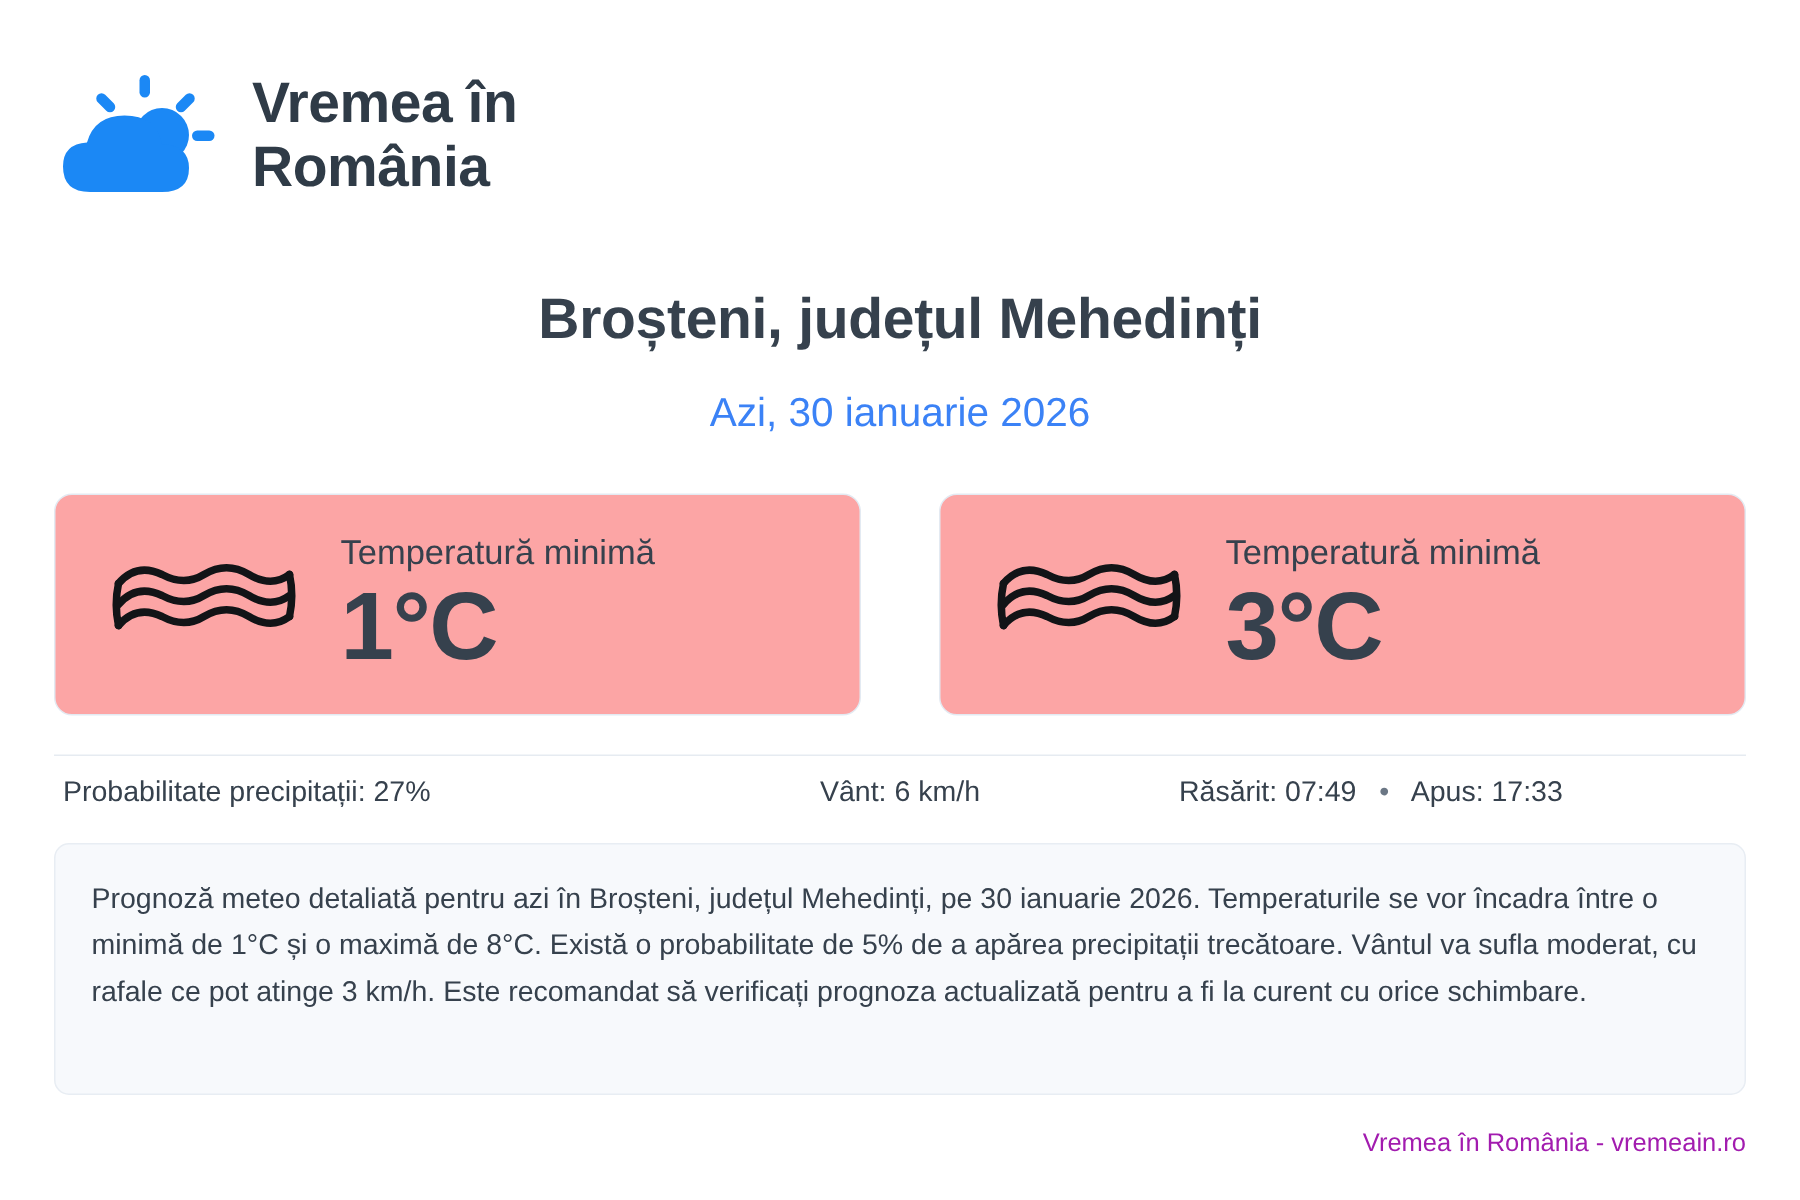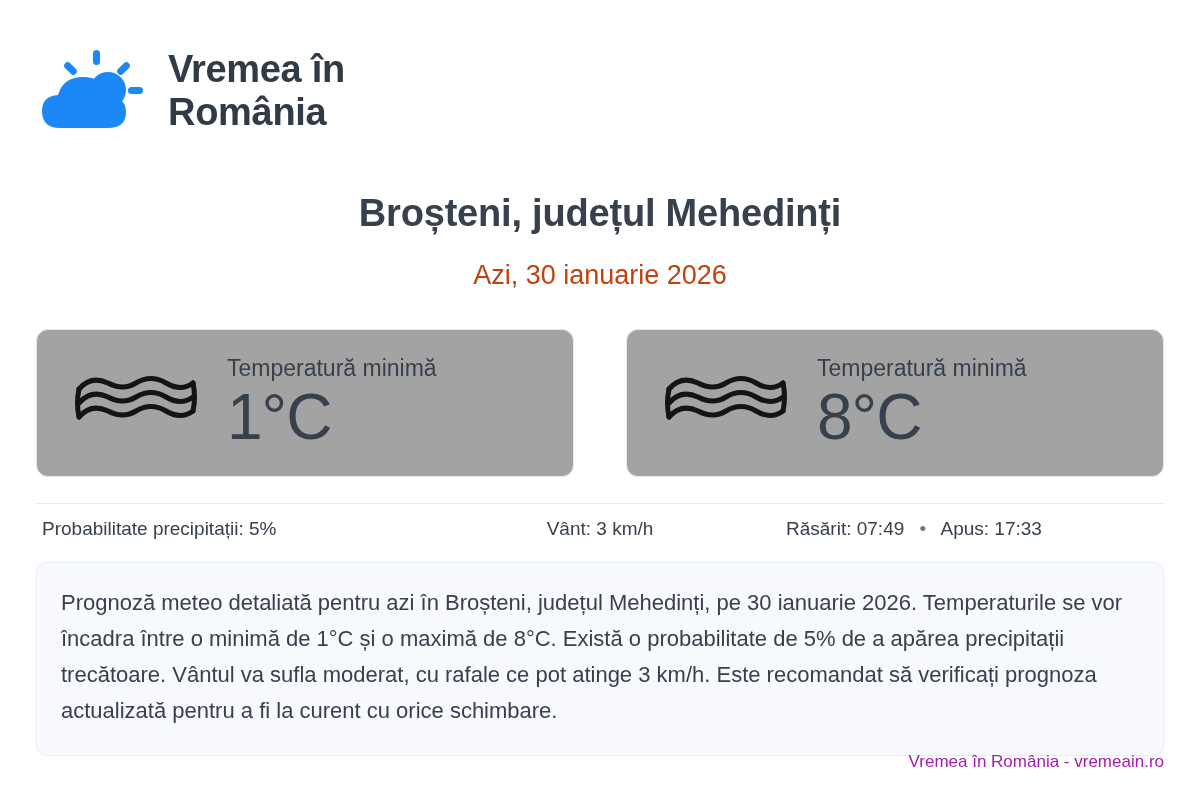--- a/index.html
+++ b/index.html
@@ -48,33 +48,33 @@
     font-size: 38px;
     font-weight: 700;
     color: #36414d;
     letter-spacing: -0.2px;
   }
   .date {
     margin-top: 22px;
     text-align: center;
     font-size: 27px;
     font-weight: 400;
-    color: #c2410c;
+    color: #3b82f6;
   }
 
   
   .cards {
     display: flex;
     gap: 52px;
     margin-top: 38px;
   }
   .card {
     flex: 1 1 0;
     height: 148px;
-    background: #a3a3a3;
+    background: #fca5a5;
     border: 1px solid #e3eaf2;
     border-radius: 12px;
     display: flex;
     align-items: center;
     padding: 0 34px;
     gap: 26px;
   }
   .card-icon {
     width: 130px;
     height: 62px;
@@ -85,21 +85,21 @@
     flex-direction: column;
     justify-content: center;
   }
   .card-label {
     font-size: 23px;
     color: #36414d;
     margin-bottom: 2px;
   }
   .card-value {
     font-size: 64px;
-    font-weight: 400;
+    font-weight: 700;
     color: #36414d;
     line-height: 1.05;
     letter-spacing: -1px;
   }
 
   
   .stats {
     display: flex;
     align-items: center;
     margin-top: 26px;
@@ -117,21 +117,21 @@
   .desc {
     margin-top: 6px;
     background: #f7f9fc;
     border: 1px solid #e8edf3;
     border-radius: 10px;
     padding: 22px 24px 26px 24px;
     min-height: 168px;
   }
   .desc p {
     margin: 0;
-    font-size: 22px;
+    font-size: 19px;
     line-height: 1.63;
     color: #36414d;
   }
 
   
   .footer {
     position: absolute;
     right: 36px;
     bottom: 28px;
     font-size: 17px;
@@ -194,29 +194,29 @@
             <path d="M8 17 Q20 3 37 11 Q52 19 65 11 Q80 2 95 11 Q110 20 122 11"></path>
             <path d="M8 31 Q20 17 37 25 Q52 33 65 25 Q80 16 95 25 Q110 34 122 25"></path>
             <path d="M8 45 Q20 31 37 39 Q52 47 65 39 Q80 30 95 39 Q110 48 122 39"></path>
             <path d="M8 17 Q5 31 8 45"></path>
             <path d="M122 11 Q125 25 122 39"></path>
           </g>
         </svg>
       </span>
       <div class="card-body">
         <div class="card-label">Temperatură minimă</div>
-        <div class="card-value">8°C</div>
+        <div class="card-value">3°C</div>
       </div>
     </div>
 
   </div>
 
   <div class="stats">
-    <div class="stat-left">Probabilitate precipitații: 5%</div>
-    <div class="stat-center">Vânt: 3 km/h</div>
+    <div class="stat-left">Probabilitate precipitații: 27%</div>
+    <div class="stat-center">Vânt: 6 km/h</div>
     <div class="stat-right">
       <span>Răsărit: 07:49</span>
       <span class="dot-sep">•</span>
       <span>Apus: 17:33</span>
     </div>
   </div>
 
   <div class="desc">
     <p>Prognoză meteo detaliată pentru azi în Broșteni, județul Mehedinți, pe 30 ianuarie 2026. Temperaturile se vor încadra între o minimă de 1°C și o maximă de 8°C. Există o probabilitate de 5% de a apărea precipitații trecătoare. Vântul va sufla moderat, cu rafale ce pot atinge 3 km/h. Este recomandat să verificați prognoza actualizată pentru a fi la curent cu orice schimbare.</p>
   </div>

